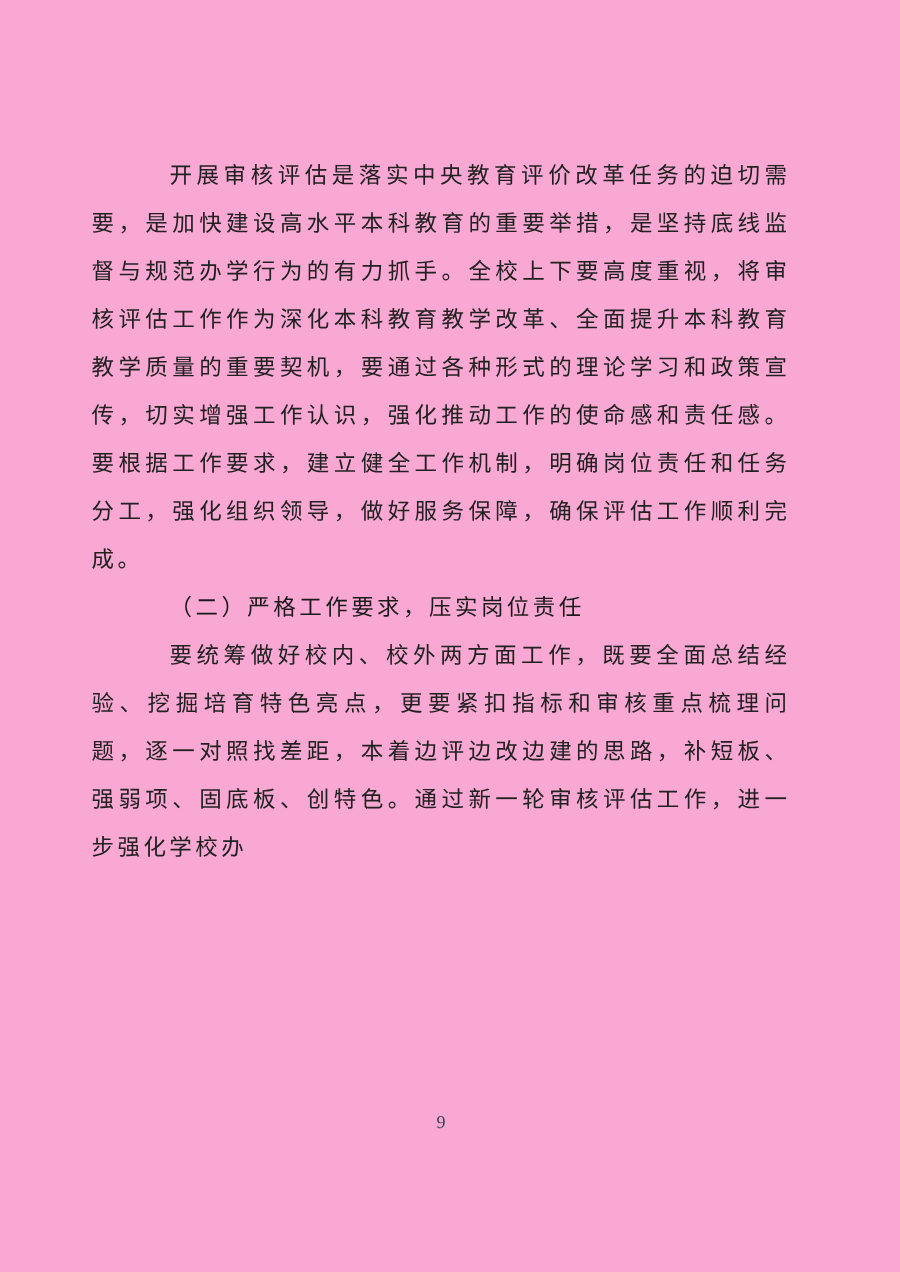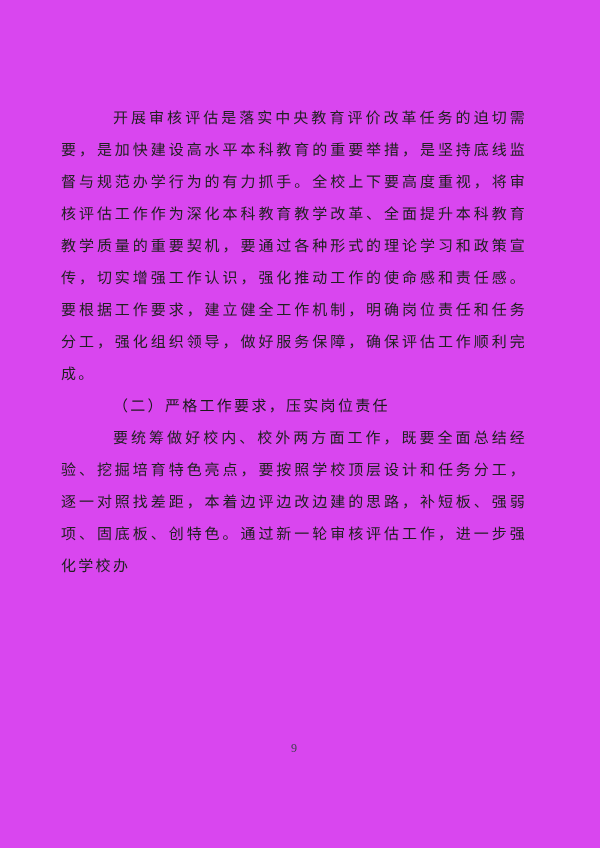--- a/index.html
+++ b/index.html
@@ -10,21 +10,21 @@
   body {
     width: 600px;
     height: 848px;
     position: relative;
     font-family: "Liberation Serif", "DejaVu Serif", serif;
     overflow: hidden;
   }
   .page {
     position: absolute;
     inset: 0;
-    background: #d946ef;
+    background: #f9a8d4;
   }
   .content {
     position: absolute;
     left: 61px;
     top: 102px;
     width: 466px;
     font-size: 15px;
     line-height: 32px;
     letter-spacing: 2.3px;
     text-align: justify;
@@ -60,18 +60,18 @@
 
 <div class="page">
 
   <div class="content">
     <p>开展审核评估是落实中央教育评价改革任务的迫切需要，是加快建设高水平本科教育的重要举措，是坚持底线监督与规范办学行为的有力抓手。全校上下要高度重视，将审核评估工作作为深化本科教育教学改革、全面提升本科教育教学质量的重要契机，要通过各种形式的理论学习和政策宣传，切实增强工作认识，强化推动工作的使命感和责任感。要根据工作要求，建立健全工作机制，明确岗位责任和任务分工，强化组织领导，做好服务保障，确保评估工作顺利完成。</p>
 
     <h3>（二）严格工作要求，压实岗位责任</h3>
 
 
 
-    <p>要统筹做好校内、校外两方面工作，既要全面总结经验、挖掘培育特色亮点，要按照学校顶层设计和任务分工，逐一对照找差距，本着边评边改边建的思路，补短板、强弱项、固底板、创特色。通过新一轮审核评估工作，进一步强化学校办</p>
+    <p>要统筹做好校内、校外两方面工作，既要全面总结经验、挖掘培育特色亮点，更要紧扣指标和审核重点梳理问题，逐一对照找差距，本着边评边改边建的思路，补短板、强弱项、固底板、创特色。通过新一轮审核评估工作，进一步强化学校办</p>
   </div>
 
   <div class="page-footer">9</div>
 
 </div>
 
 </body></html>

